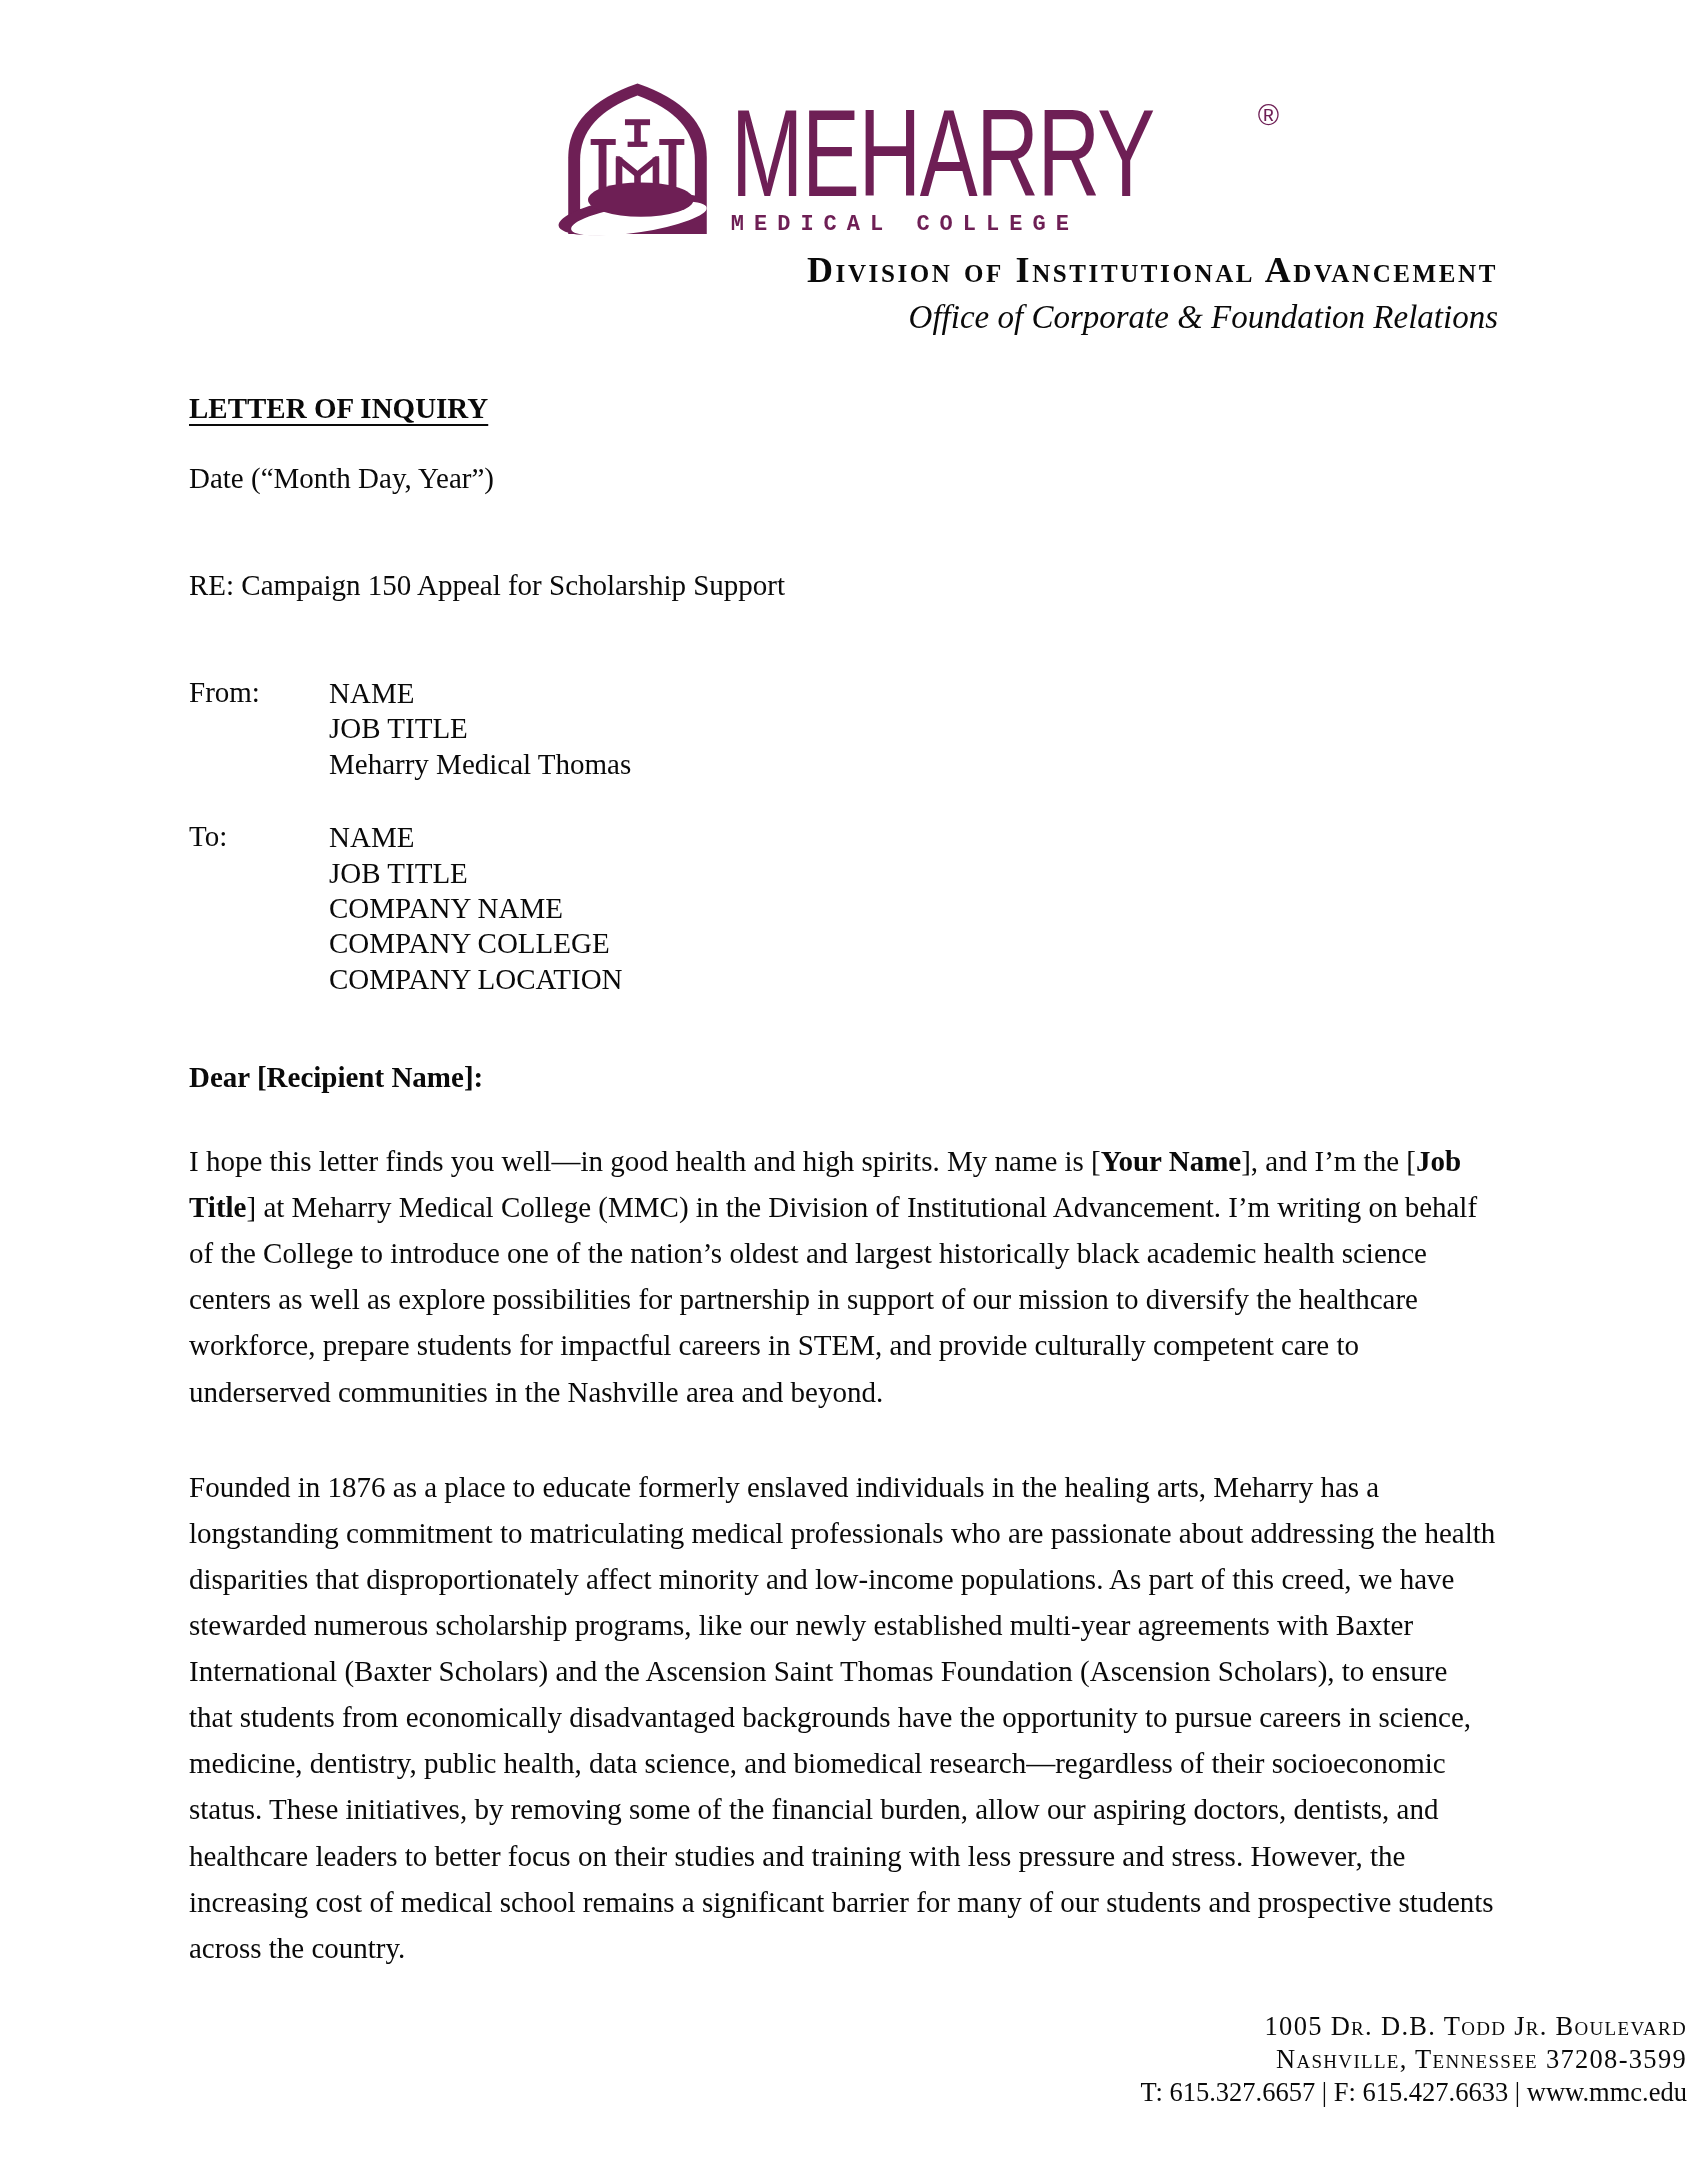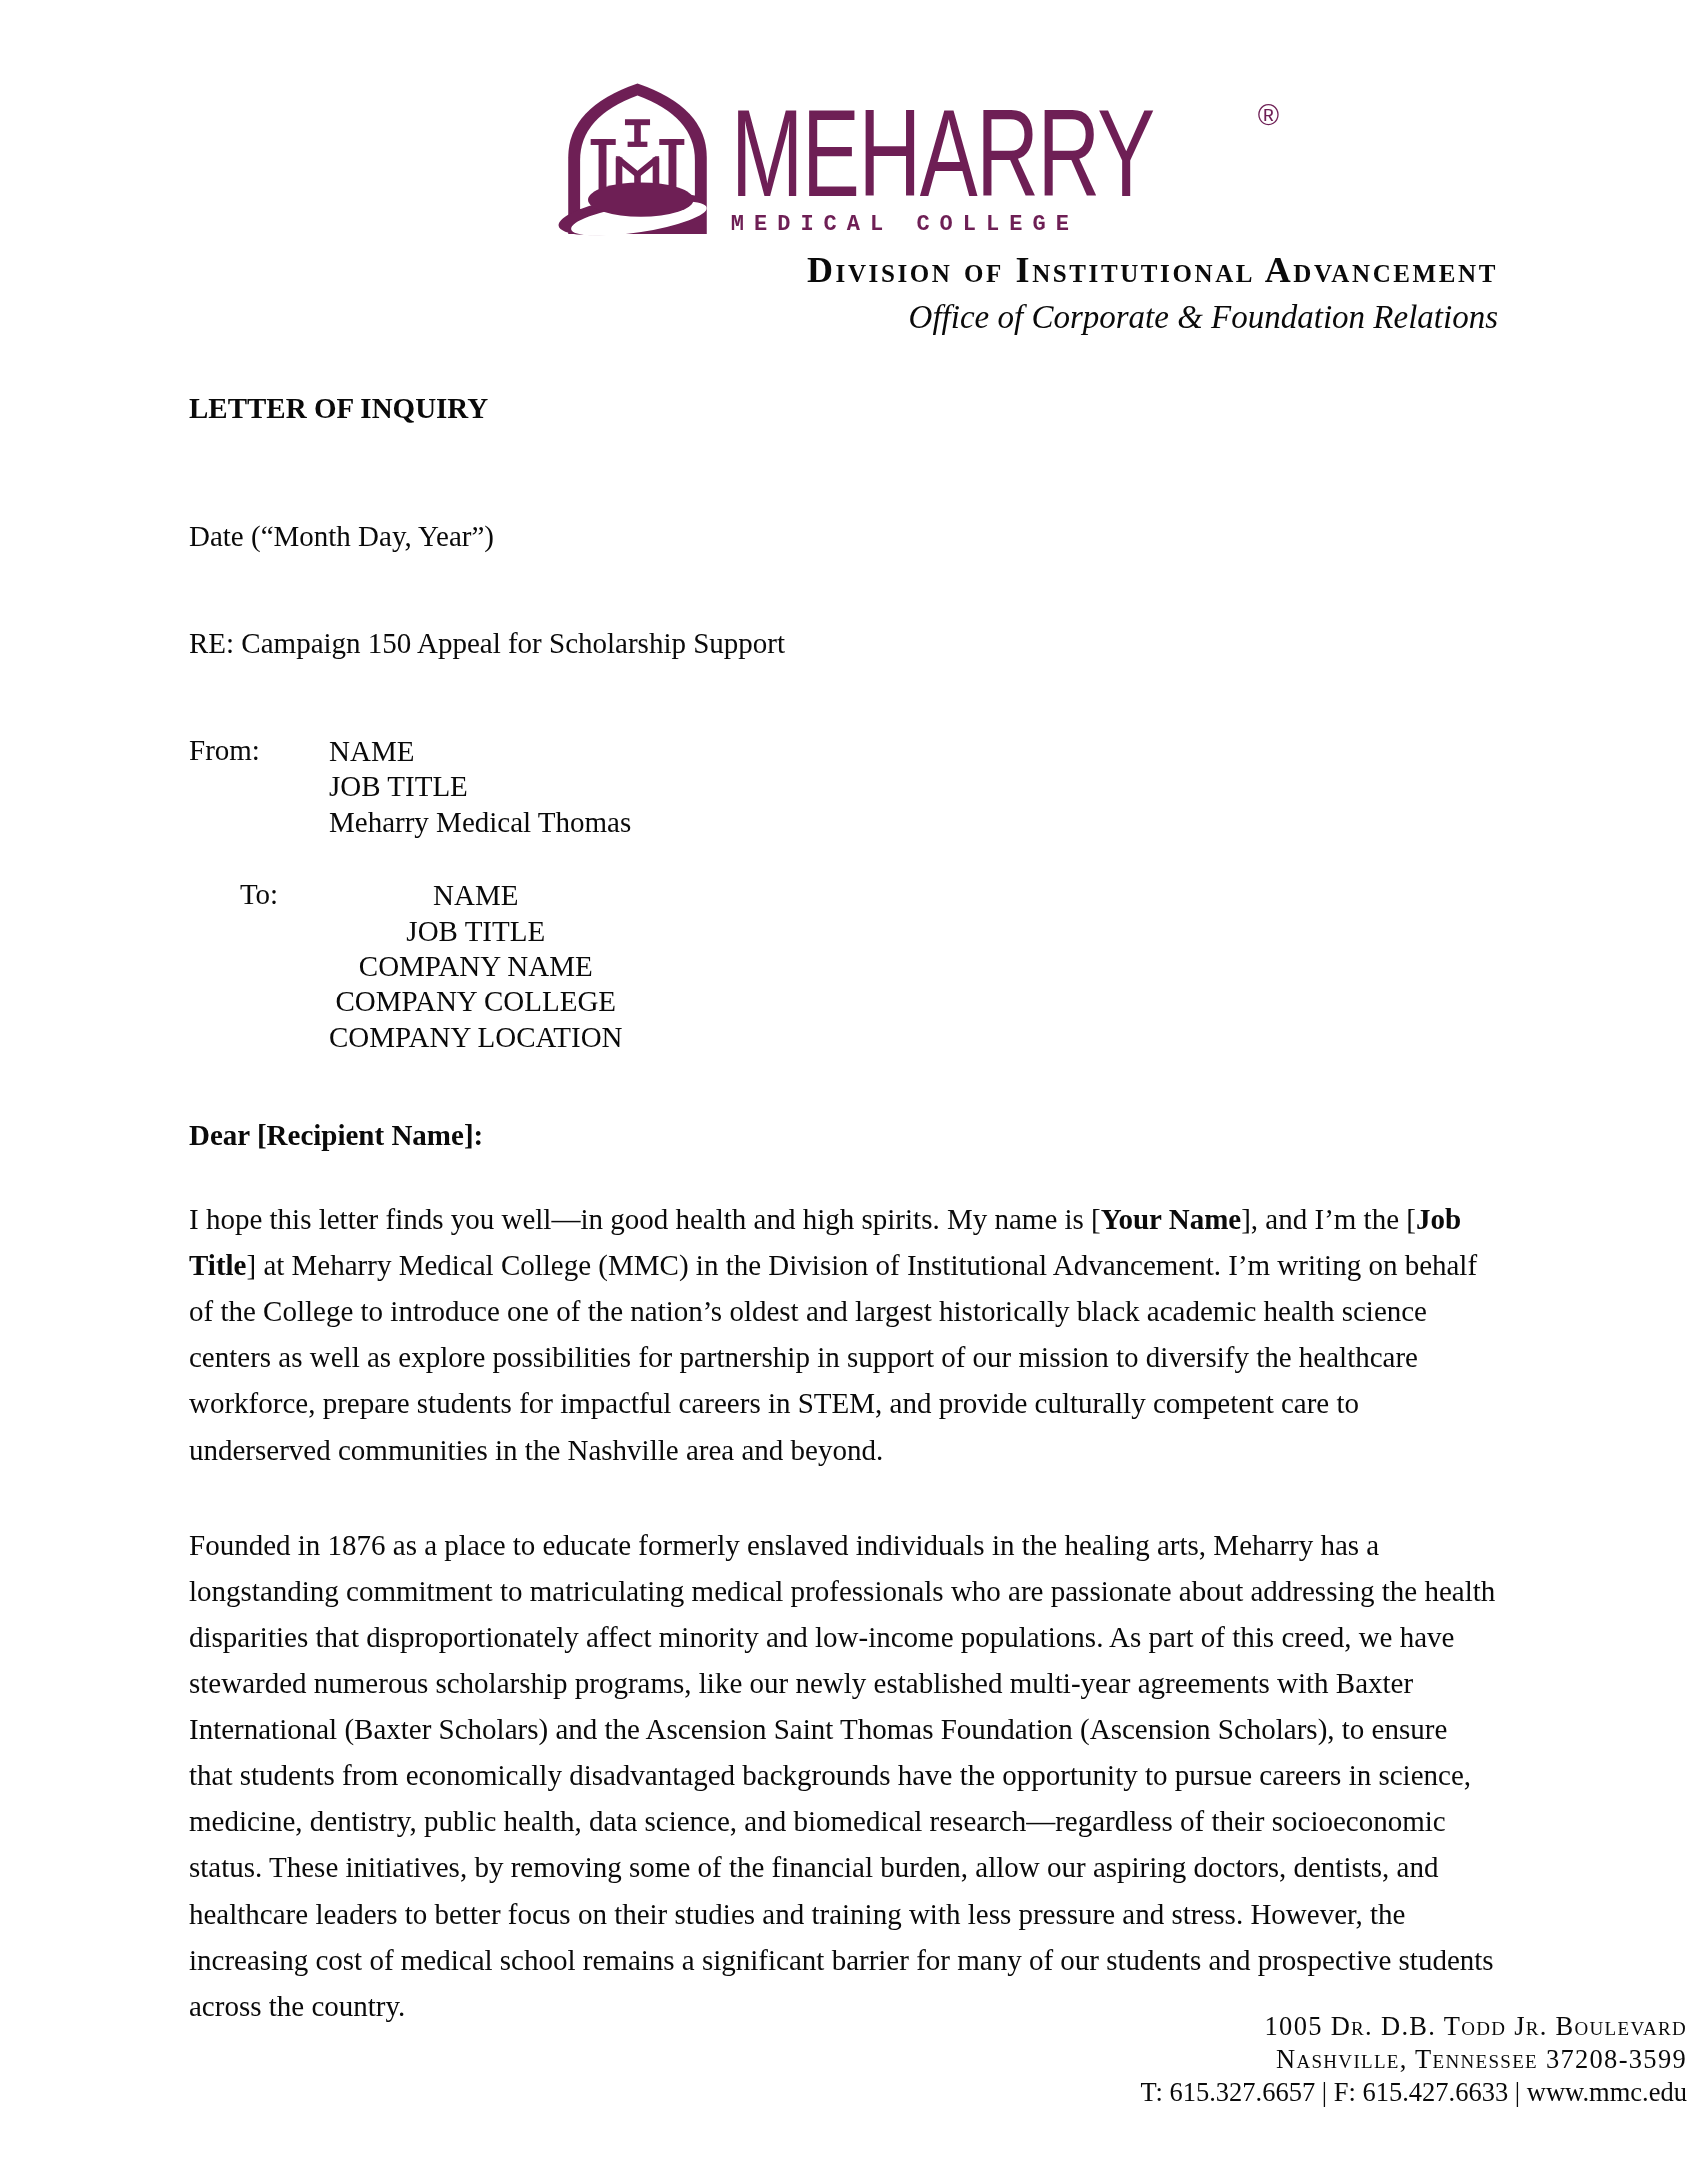--- a/index.html
+++ b/index.html
@@ -45,30 +45,31 @@
   }
   .office {
     margin-top:8px;
     font-size:33px; font-style:italic;
   }
 
   
   .letter { margin-top:56px; font-size:29px; }
   .title {
     font-weight:700;
+    text-decoration:underline;
     text-decoration-thickness:2px;
     text-underline-offset:6px;
-    margin-bottom:95px;
+    margin-bottom:37px;
   }
   .line-block { margin-bottom:74px;margin-top:24px; }
   .addr { display:flex; margin-bottom:38px; }
   .addr-label { width:140px; flex:0 0 auto; }
   .addr-lines { line-height:1.22; }
   .addr-lines .addr-line { }
-  .addr.to-block { margin-bottom:64px;text-align:center; }
+  .addr.to-block { margin-bottom:64px; }
   .salutation { font-weight:700; margin-bottom:44px; }
   .para { line-height:1.59; margin-bottom:49px; text-align:left; }
   .seg.bold { font-weight:700; }
 
   
   .footer {
     position:absolute; left:0; right:0; top:2010px;
     text-align:right;
     font-size:26.5px; line-height:33px;
   }

